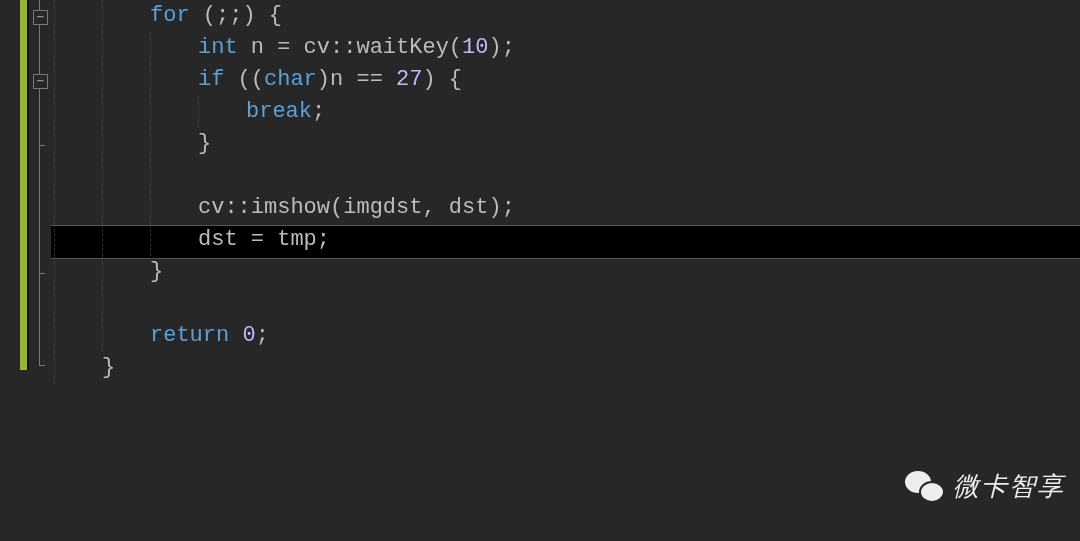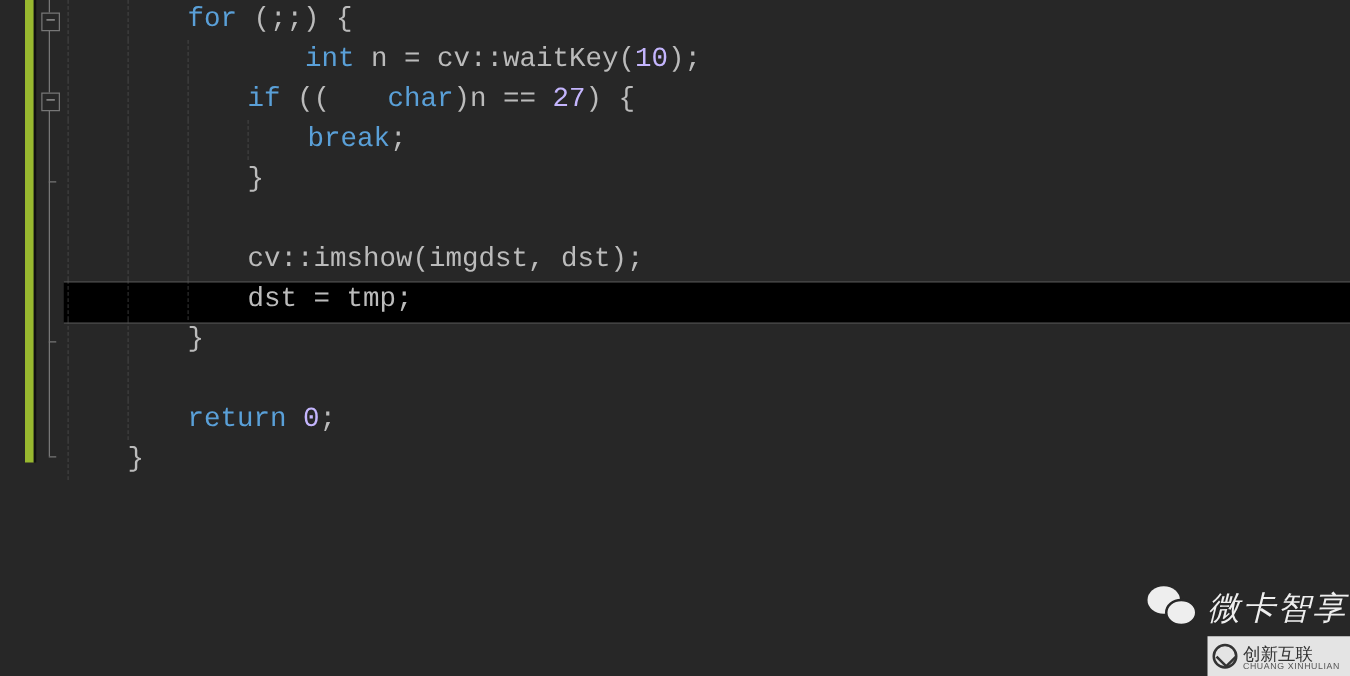--- a/index.html
+++ b/index.html
@@ -88,42 +88,42 @@
   }
   .indent-guide {
     position: absolute;
     top: 0;
     bottom: 0;
     border-left: 1px dashed #5a5a5a;
     opacity: 0.5;
   }
   .code-text { position: absolute; left: 0; }
   .kw   { color: #5aa0d8; }
-  .type { color: #5aa0d8; margin-left: 46px; }
+  .type { color: #5aa0d8; }
   .num  { color: #c4b5fd; }
   .punc { color: #bbb; }
 
   .highlight-line {
     position: absolute;
     left: 51px;
     right: 0;
     top: 225px;
     height: 32px;
     background: #000;
     border-top: 1px solid #555;
     border-bottom: 1px solid #555;
   }
 
   
   .wm-wechat {
     position: absolute;
-    right: 2px;
+    right: 15px;
     bottom: 37px;
     display: flex;
-    align-items: flex-start;
+    align-items: center;
     color: #eee;
     font-family: "Microsoft YaHei", sans-serif;
     font-size: 26px;
     font-style: italic;
     letter-spacing: 2px;
   }
   .wechat-icon {
     width: 40px;
     height: 32px;
     margin-right: 8px;
@@ -207,18 +207,13 @@
   <div class="code" id="code-lines"><div class="line"><span class="indent-guide" style="left: 0px;"></span><span class="indent-guide" style="left: 48px;"></span><span class="code-text" style="left: 96px;"><span class="kw">for</span><span class="punc"> (;;) {</span></span></div><div class="line"><span class="indent-guide" style="left: 0px;"></span><span class="indent-guide" style="left: 48px;"></span><span class="indent-guide" style="left: 96px;"></span><span class="code-text" style="left: 144px;"><span class="type">int</span><span class="punc"> n = cv::waitKey(</span><span class="num">10</span><span class="punc">);</span></span></div><div class="line"><span class="indent-guide" style="left: 0px;"></span><span class="indent-guide" style="left: 48px;"></span><span class="indent-guide" style="left: 96px;"></span><span class="code-text" style="left: 144px;"><span class="kw">if</span><span class="punc"> ((</span><span class="type">char</span><span class="punc">)n == </span><span class="num">27</span><span class="punc">) {</span></span></div><div class="line"><span class="indent-guide" style="left: 0px;"></span><span class="indent-guide" style="left: 48px;"></span><span class="indent-guide" style="left: 96px;"></span><span class="indent-guide" style="left: 144px;"></span><span class="code-text" style="left: 192px;"><span class="kw">break</span><span class="punc">;</span></span></div><div class="line"><span class="indent-guide" style="left: 0px;"></span><span class="indent-guide" style="left: 48px;"></span><span class="indent-guide" style="left: 96px;"></span><span class="code-text" style="left: 144px;"><span class="punc">}</span></span></div><div class="line"><span class="indent-guide" style="left: 0px;"></span><span class="indent-guide" style="left: 48px;"></span><span class="indent-guide" style="left: 96px;"></span><span class="code-text" style="left: 144px;"></span></div><div class="line"><span class="indent-guide" style="left: 0px;"></span><span class="indent-guide" style="left: 48px;"></span><span class="indent-guide" style="left: 96px;"></span><span class="code-text" style="left: 144px;"><span class="punc">cv::imshow(imgdst, dst);</span></span></div><div class="line"><span class="indent-guide" style="left: 0px;"></span><span class="indent-guide" style="left: 48px;"></span><span class="indent-guide" style="left: 96px;"></span><span class="code-text" style="left: 144px;"><span class="punc">dst = tmp;</span></span></div><div class="line"><span class="indent-guide" style="left: 0px;"></span><span class="indent-guide" style="left: 48px;"></span><span class="code-text" style="left: 96px;"><span class="punc">}</span></span></div><div class="line"><span class="indent-guide" style="left: 0px;"></span><span class="indent-guide" style="left: 48px;"></span><span class="code-text" style="left: 96px;"></span></div><div class="line"><span class="indent-guide" style="left: 0px;"></span><span class="indent-guide" style="left: 48px;"></span><span class="code-text" style="left: 96px;"><span class="kw">return</span><span class="punc"> </span><span class="num">0</span><span class="punc">;</span></span></div><div class="line"><span class="indent-guide" style="left: 0px;"></span><span class="code-text" style="left: 48px;"><span class="punc">}</span></span></div></div>
 
   <div class="wm-wechat">
     <span class="wechat-icon">
       <span class="b1"></span>
         <span class="b2"></span>
     </span>
     <span>微卡智享</span>
   </div>
 
-  <div class="wm-corner">
-    <span class="wm-corner-logo"></span>
-    <span>创新互联</span>
-    <span class="sub">CHUANG XINHULIAN</span>
-  </div>
 </div>
 
 </body></html>

